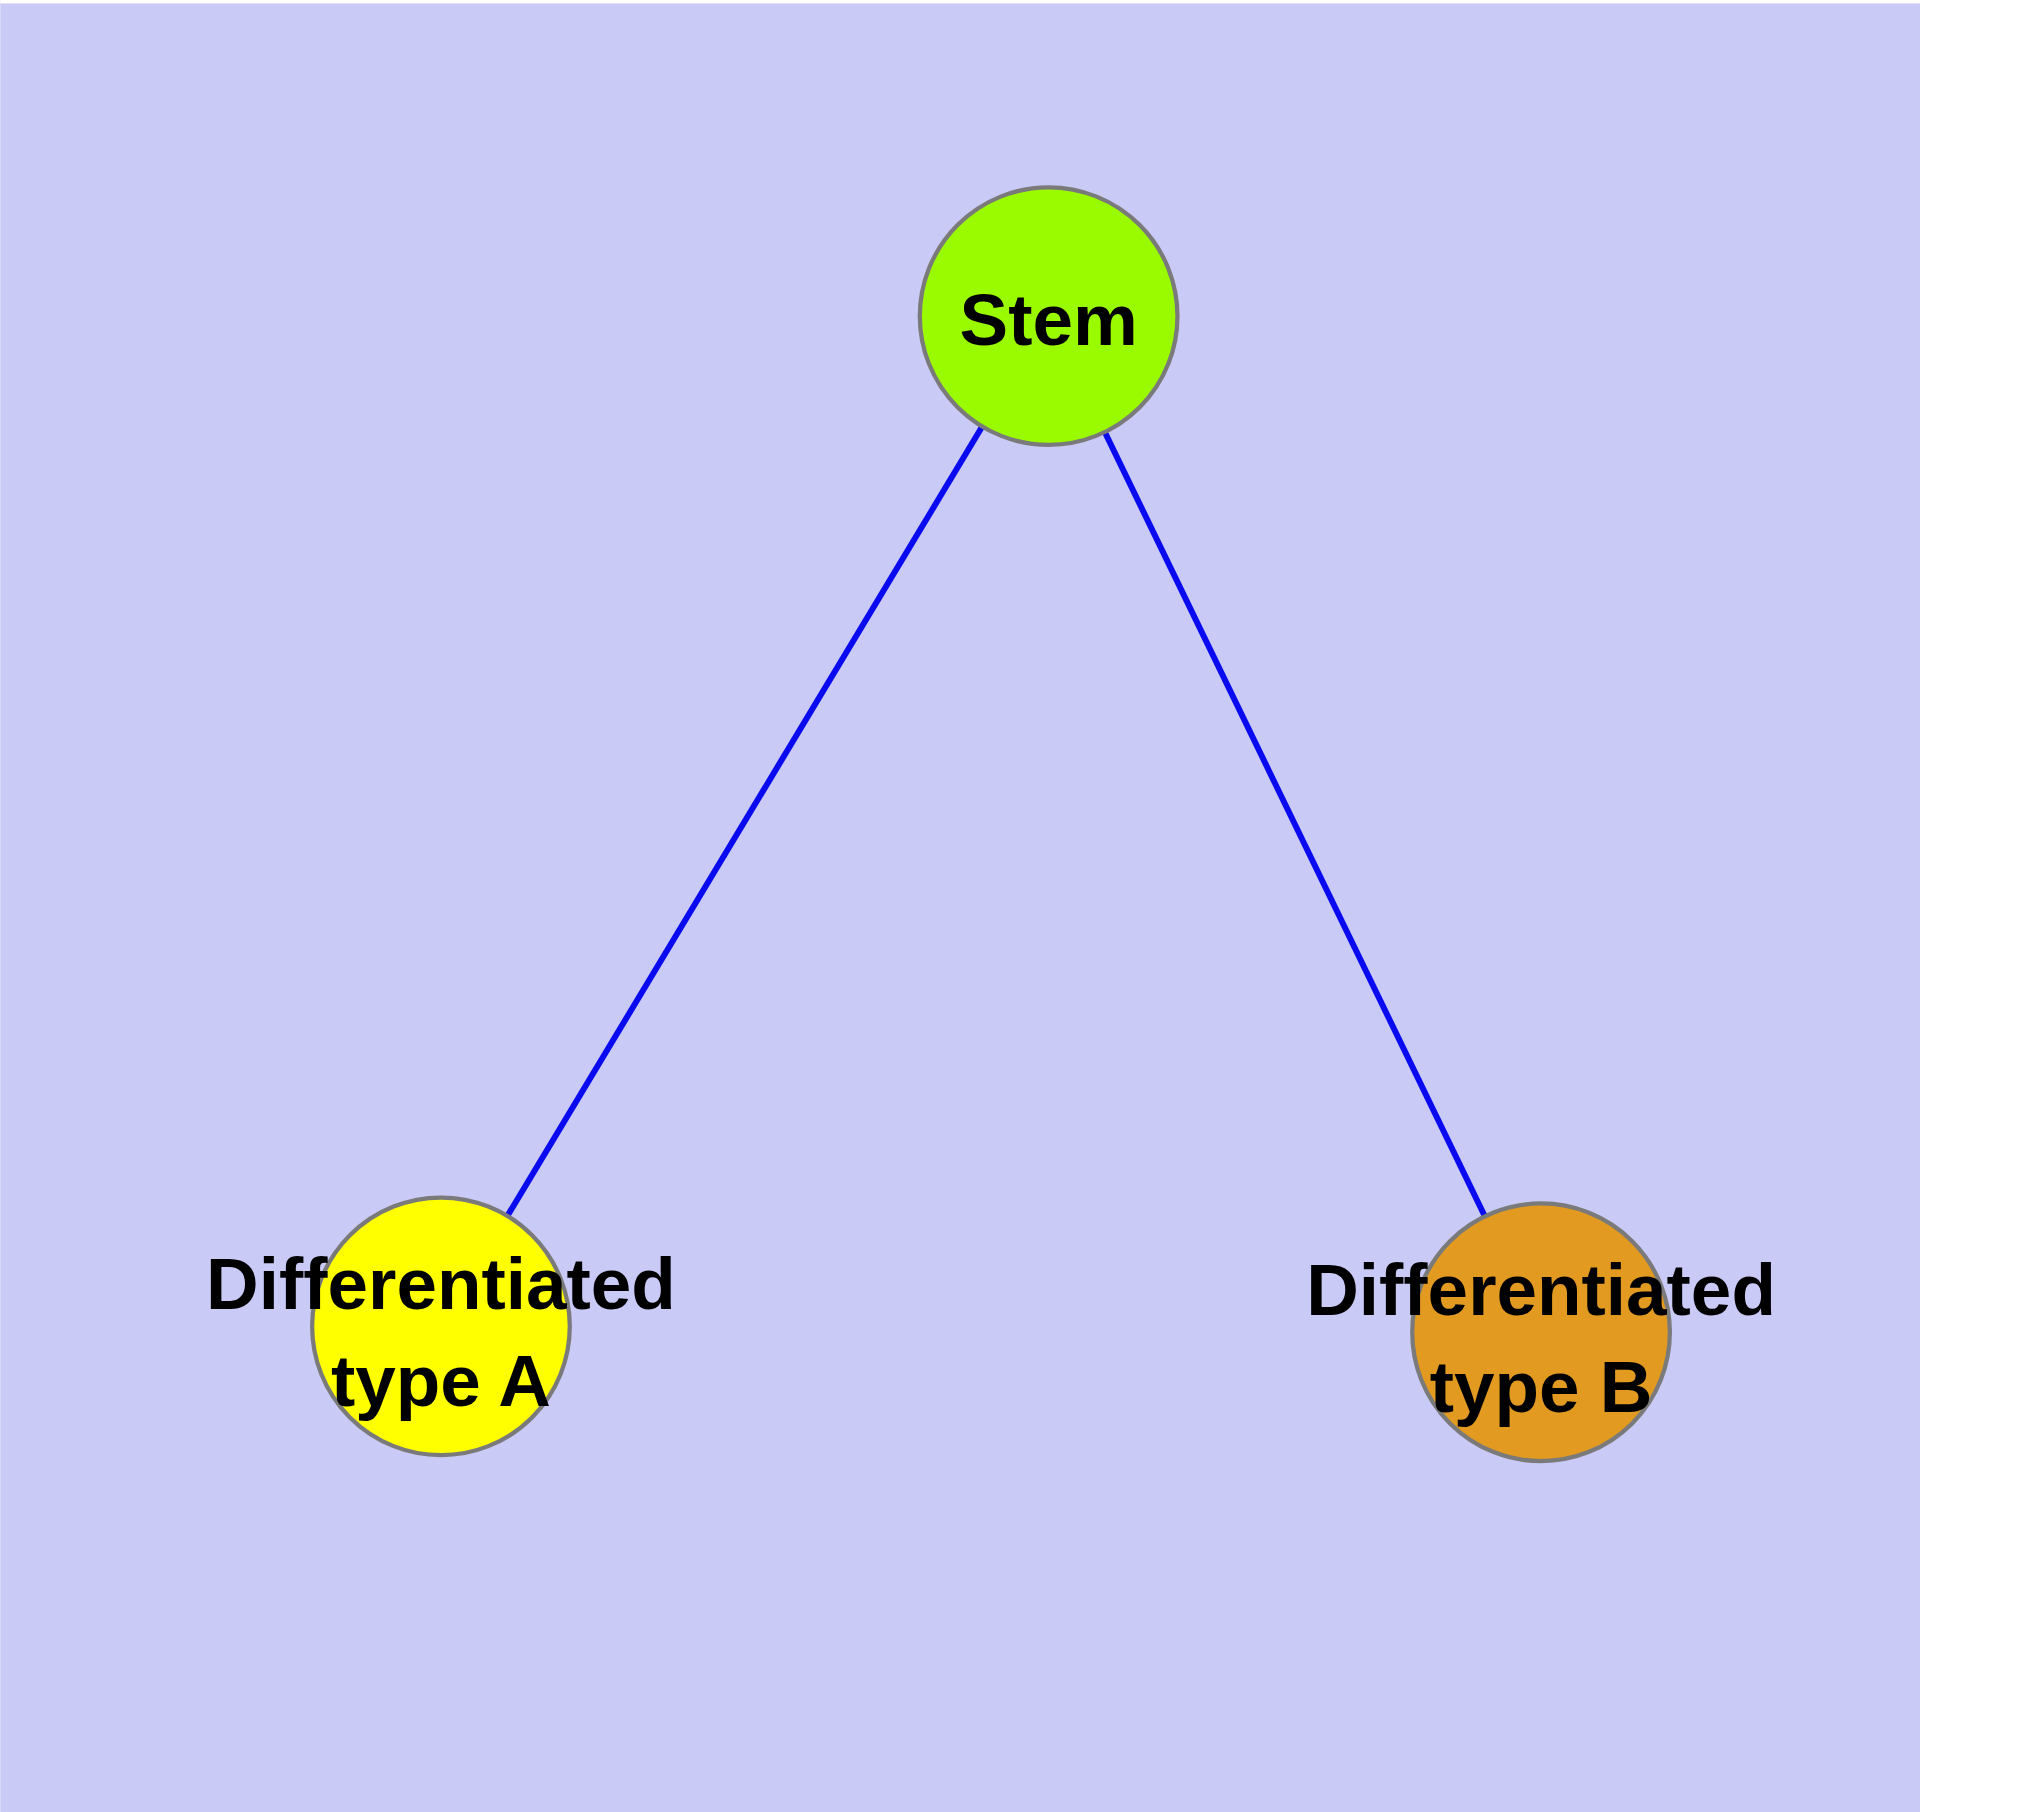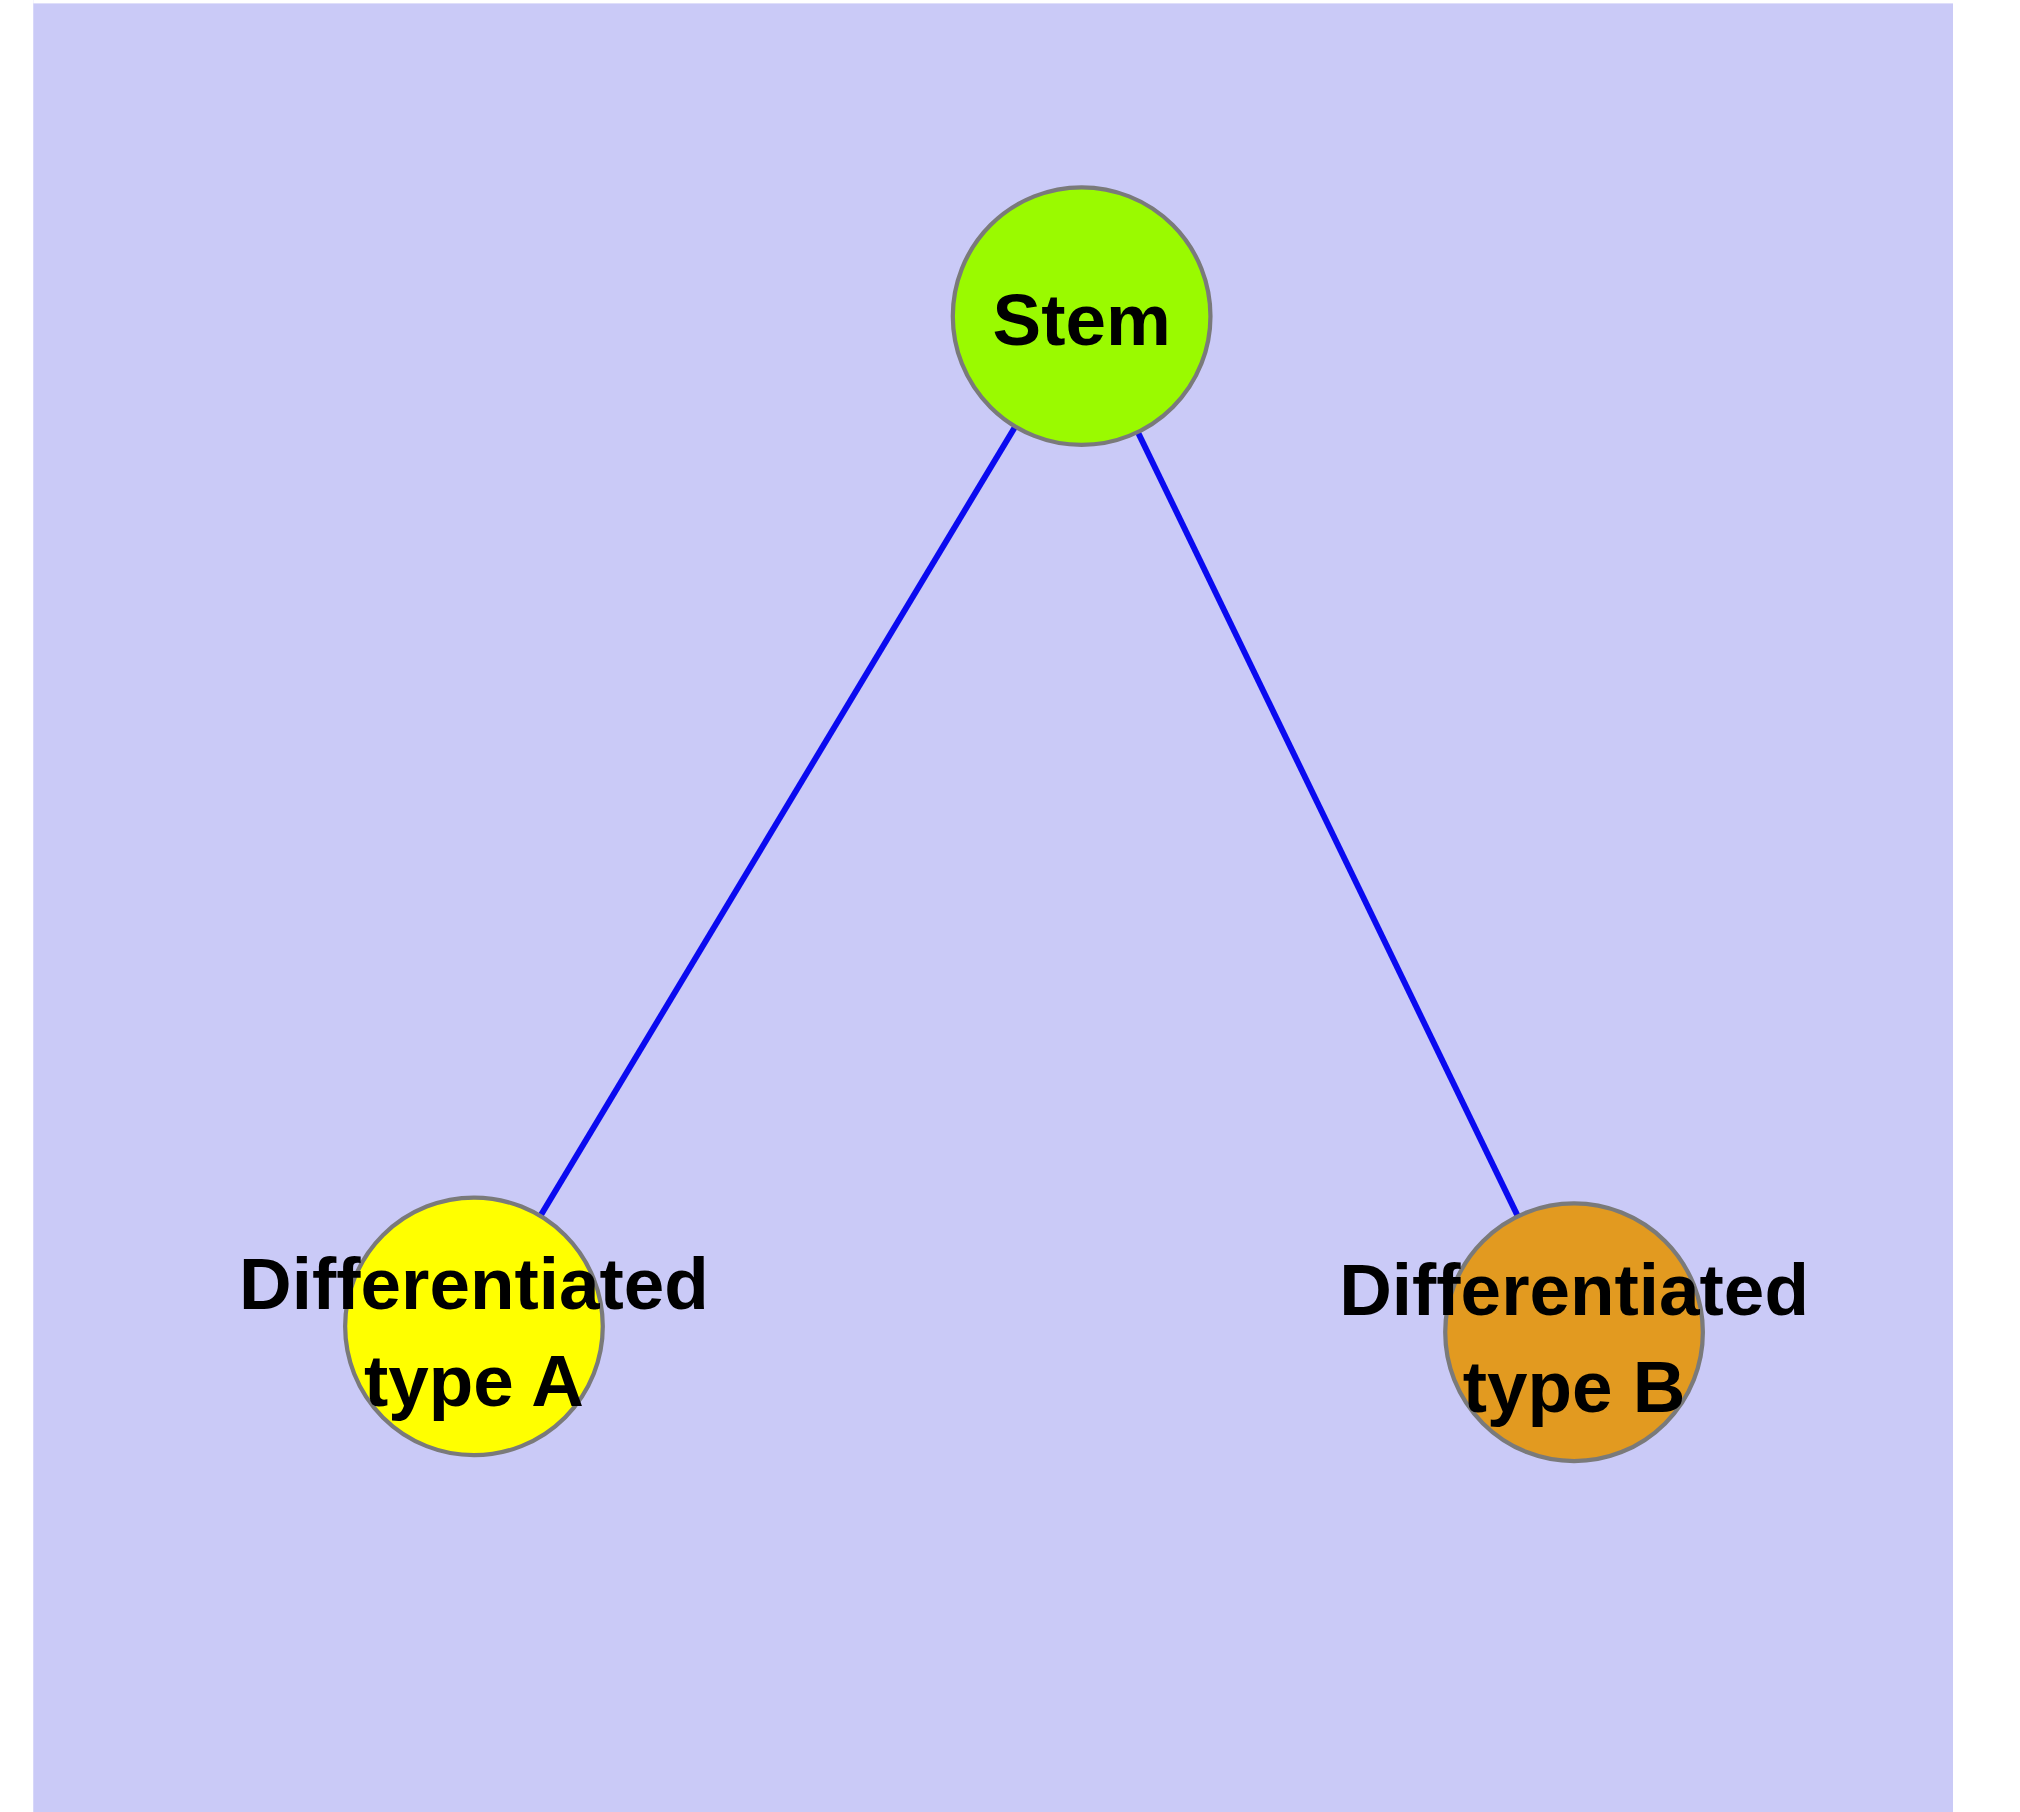--- a/index.html
+++ b/index.html
@@ -5,21 +5,20 @@
   html, body {
     margin: 0;
     padding: 0;
     background: #ffffff;
   }
   .diagram-wrap {
     width: 1920px;
     height: 1812px;
     overflow: hidden;
     position: relative;
-    padding-left: 33px;
   }
   svg {
     display: block;
     width: 2021px;
     height: 1812px;
   }
   .node-circle {
     stroke: #7A7A7A;       
     stroke-width: 5;
   }

